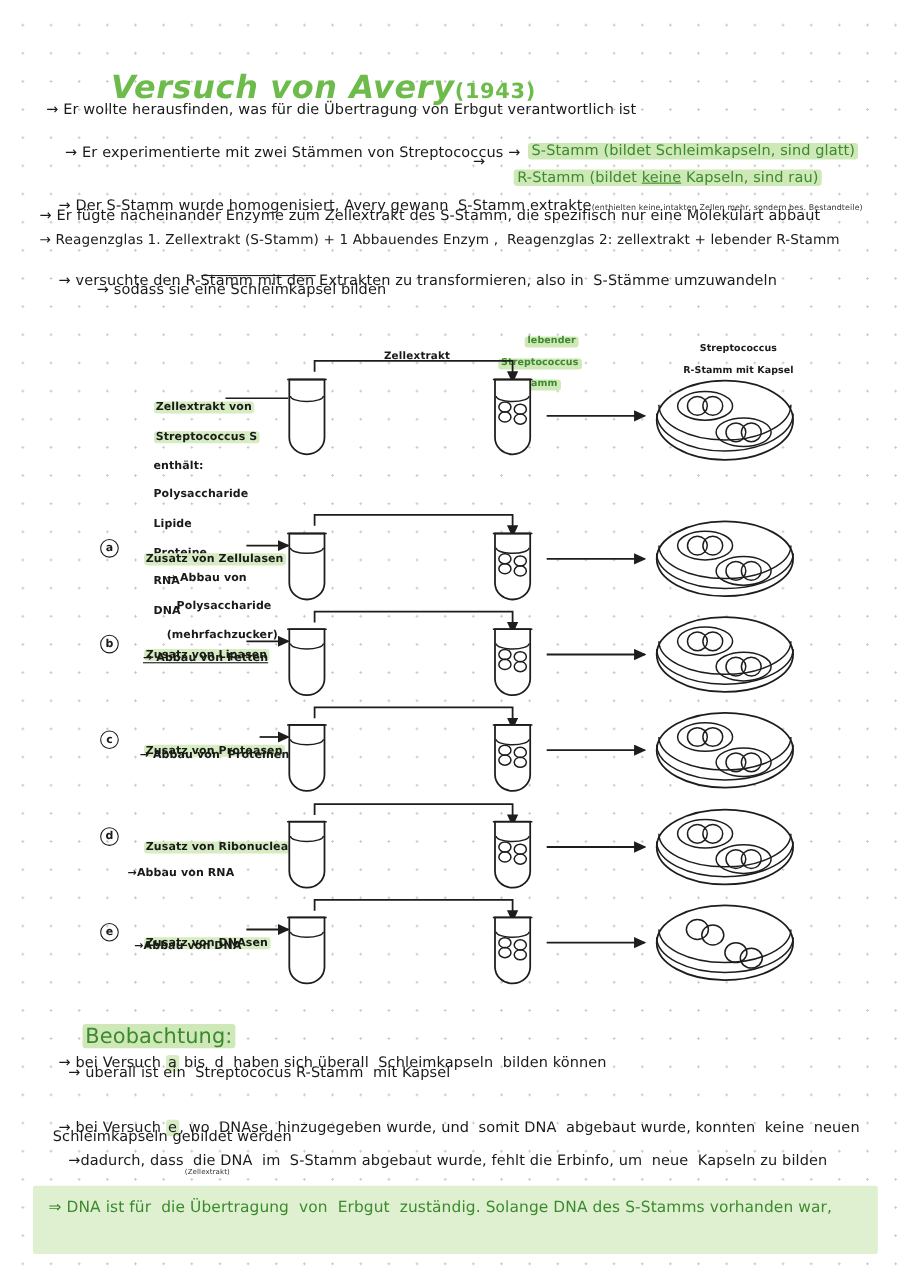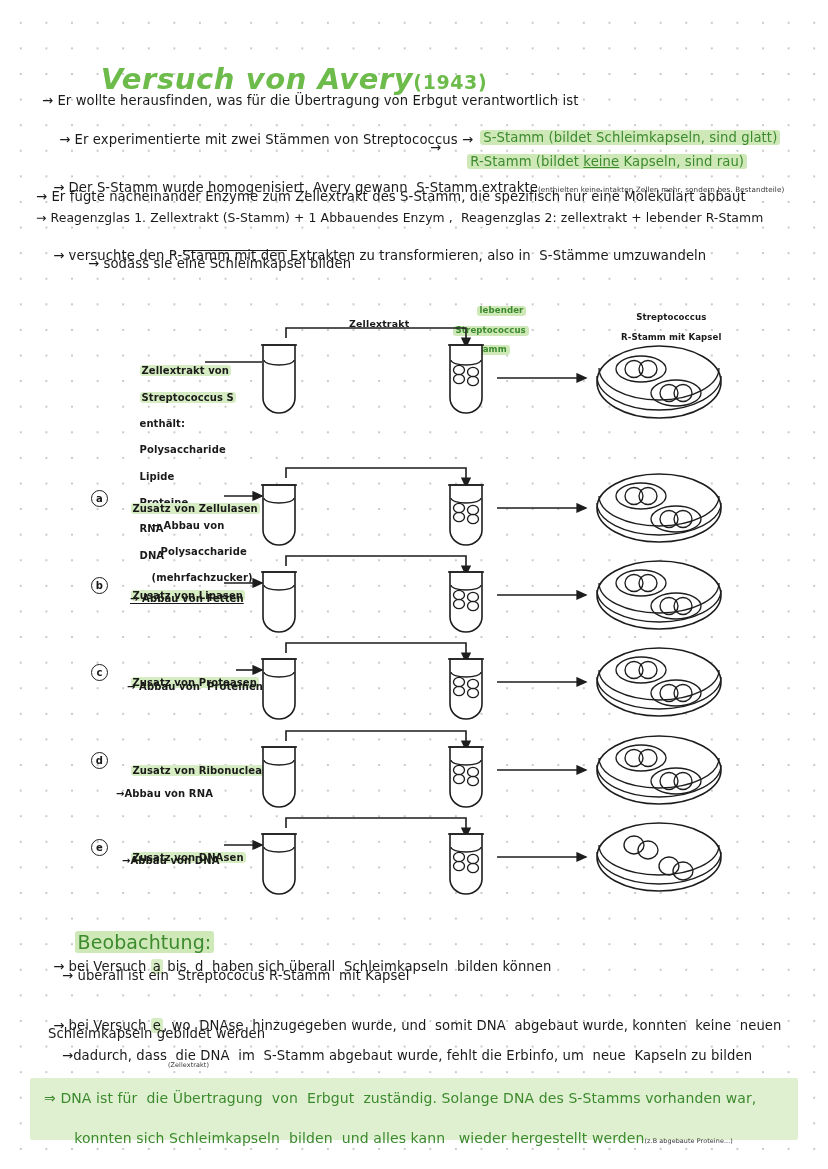--- a/index.html
+++ b/index.html
@@ -356,17 +356,14 @@
     <span>→ bei Versuch </span><span class="hlsoft">e</span><span>, wo  DNAse  hinzugegeben wurde, und  somit DNA  abgebaut wurde, konnten  keine  neuen</span>
   </div>
 
   <div class="t l hw" style="left:48px;top:1026px;">Schleimkapseln gebildet werden</div>
 
   <div class="t l hw" style="left:62px;top:1048px;">→dadurch, dass  die DNA  im  S-Stamm abgebaut wurde, fehlt die Erbinfo, um  neue  Kapseln zu bilden</div>
   <div class="t tiny2 hw" style="left:168px;top:1062px;">(Zellextrakt)</div>
 
   <div class="concl"></div>
   <div class="t l hw grn" style="left:44px;top:1090px;font-size:14px;">⇒ DNA ist für  die Übertragung  von  Erbgut  zuständig. Solange DNA des S-Stamms vorhanden war,</div>
-  <div class="t l hw grn" style="left:56px;top:1114px;font-size:14px;">
-    <span>konnten sich Schleimkapseln  bilden  und alles kann   wieder hergestellt werden</span><span class="tiny2">(z.B abgebaute Proteine...)</span>
-  </div>
 
 </div>
 
 </body></html>

